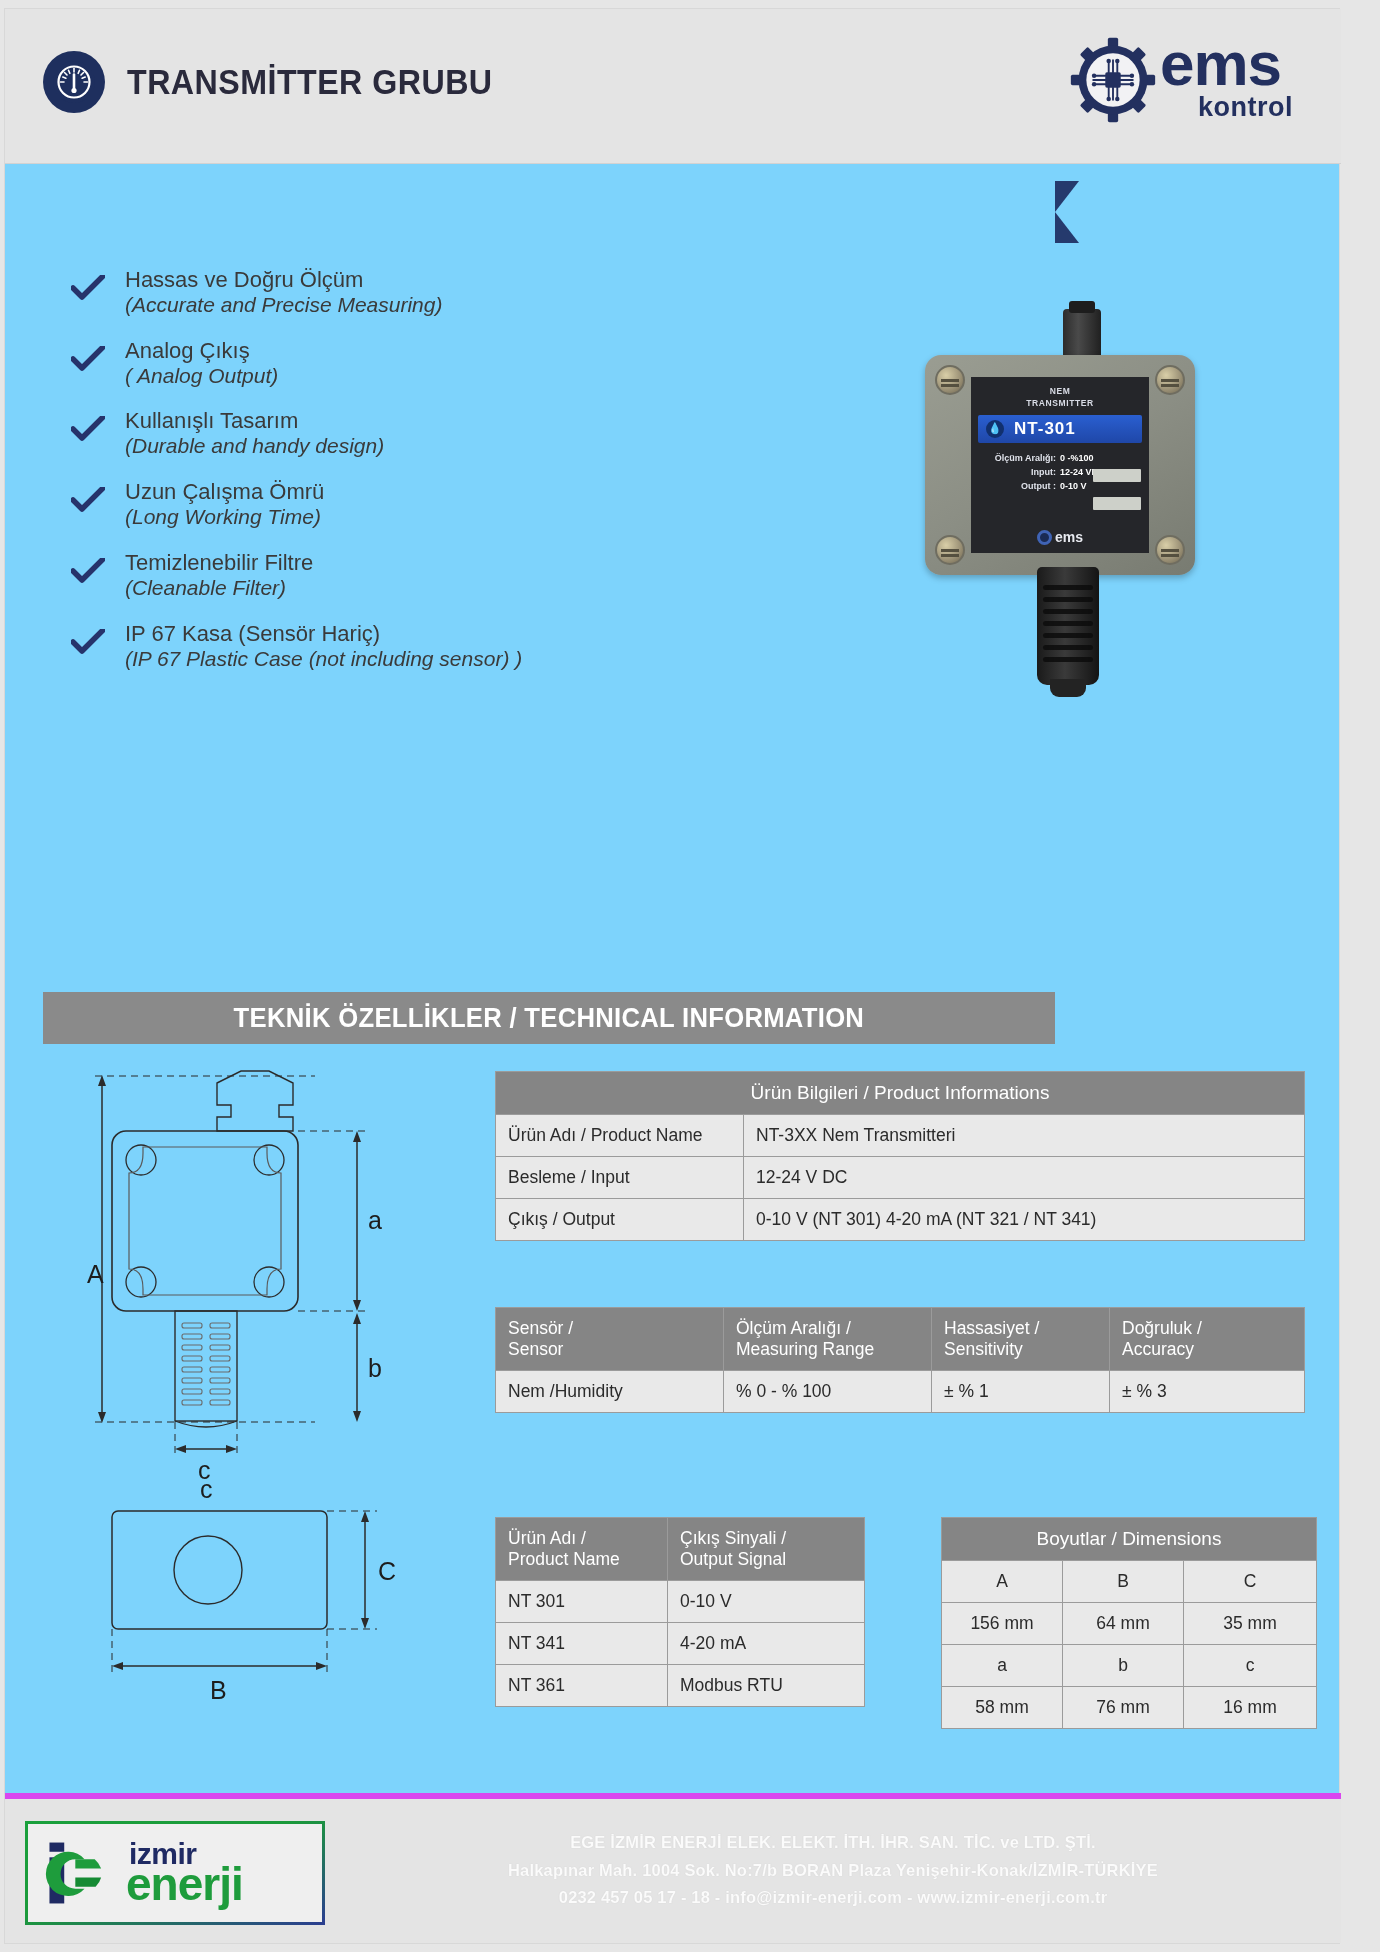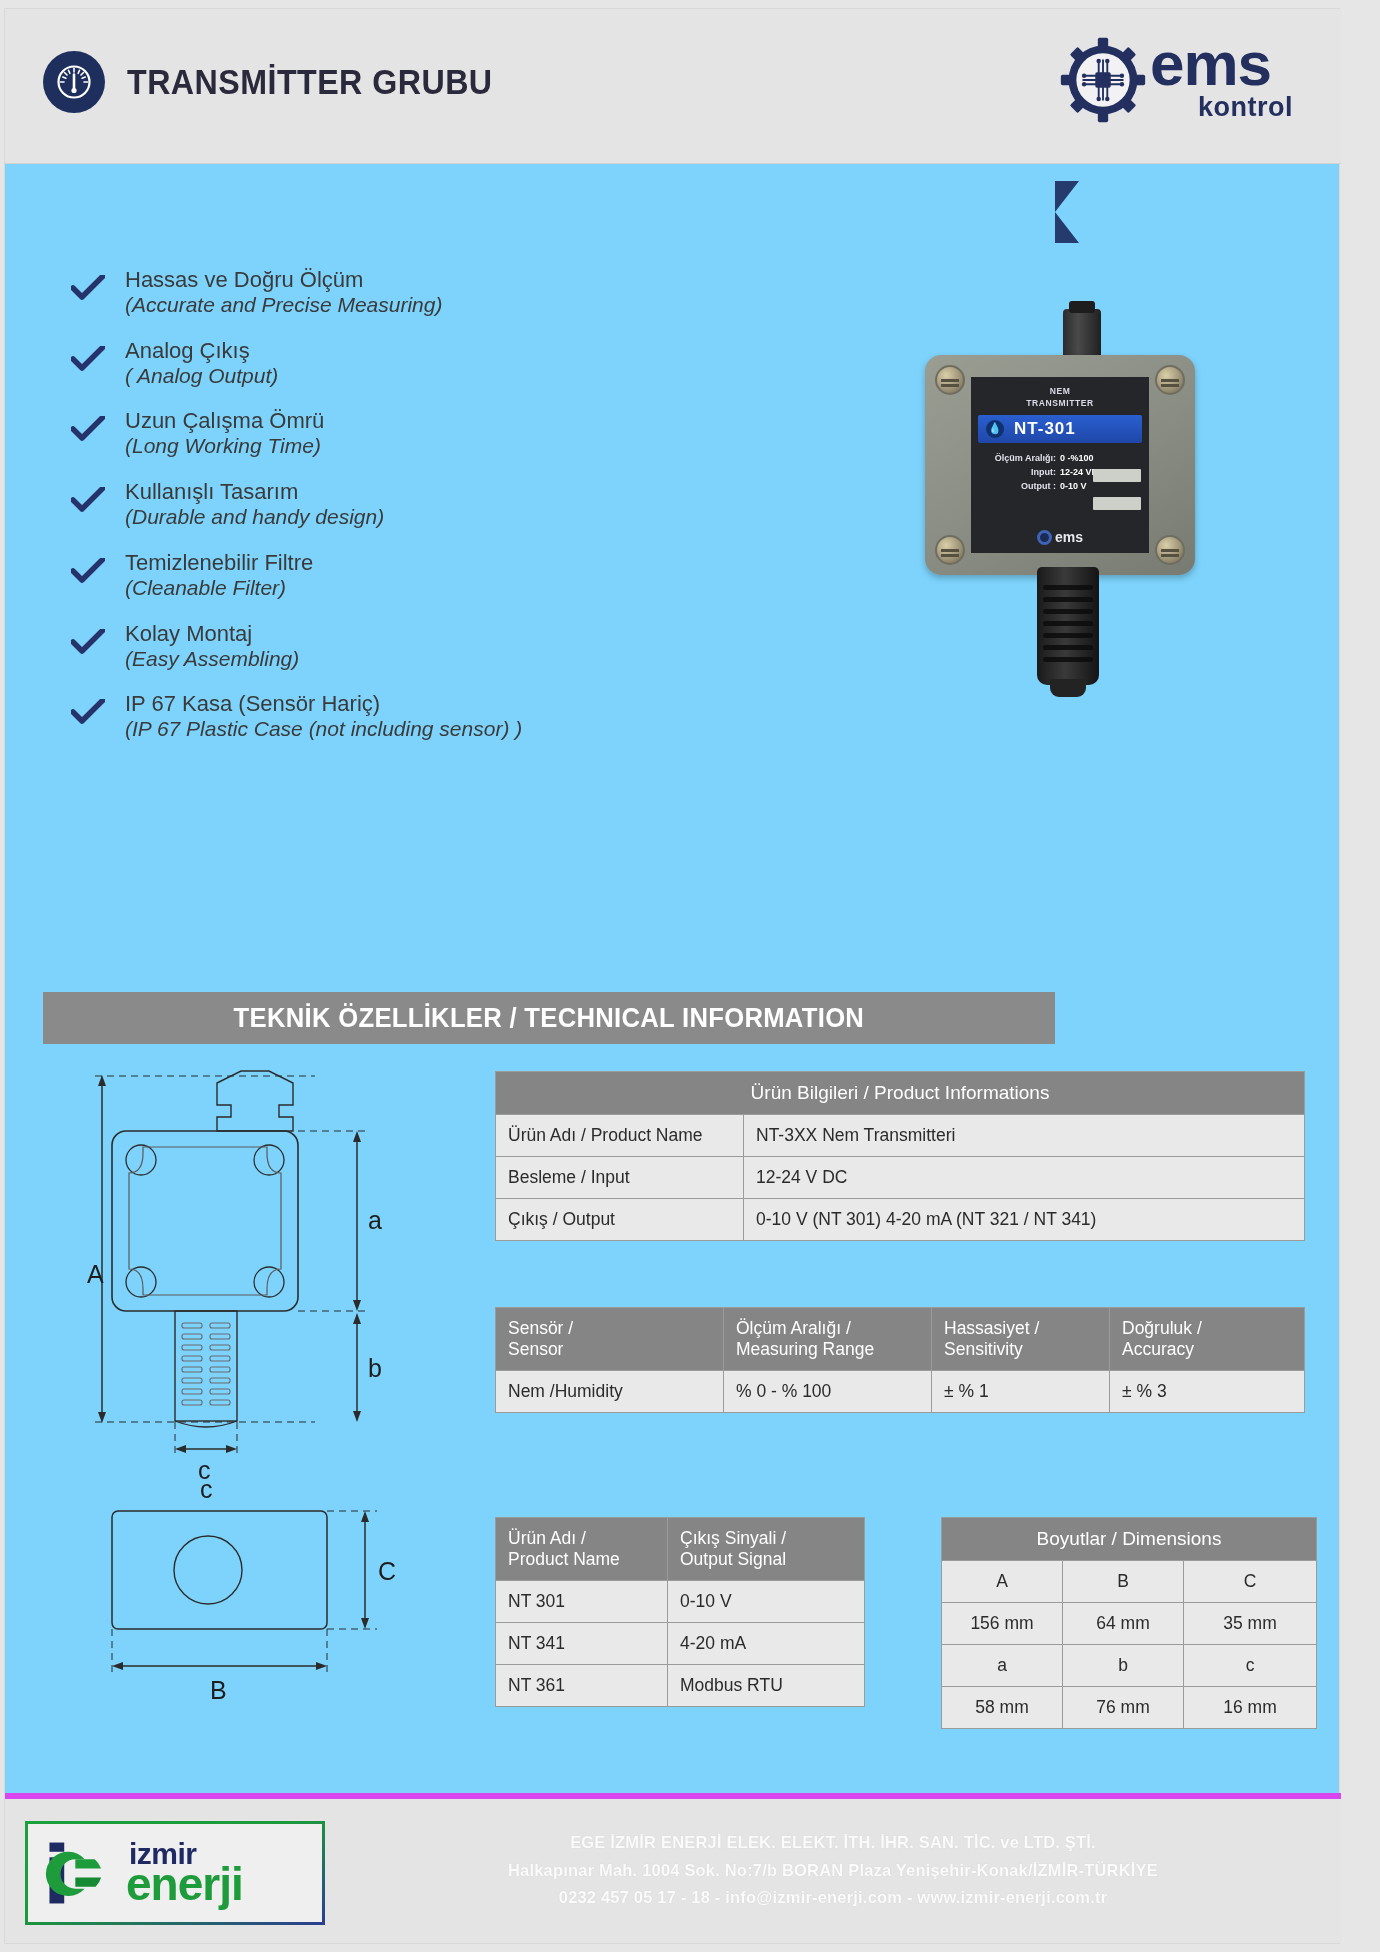--- a/index.html
+++ b/index.html
@@ -64,21 +64,21 @@
     display: flex; align-items: center; gap: 4px;
   }
   .emsgear { width: 86px; height: 86px; flex: none; }
   .emswords { display: flex; flex-direction: column; align-items: flex-start; }
   .emsword-main {
     font-size: 62px; font-weight: bold; color: #23305f;
     line-height: 0.86; letter-spacing: -1px;
   }
   .emsword-sub {
     font-size: 27px; font-weight: bold; color: #23305f;
-    letter-spacing: 0.5px; margin-left: 48px; margin-top: 2px;
+    letter-spacing: 0.5px; margin-left: 38px; margin-top: 2px;
   }
 
   
   .titlebanner {
     position: absolute;
     left: 38px; top: 172px;
     width: 1012px; height: 62px;
     background: #253a6d;
     display: flex; align-items: center; justify-content: center;
   }
@@ -441,60 +441,49 @@
         </div>
       </div>
 
       <div class="feature-row">
         <div class="feature-check">
           <svg width="34" height="26" viewBox="0 0 34 26">
               <path d="M2 13 L11 22 L32 1" stroke="#26336b" stroke-width="5.5" fill="none" stroke-linecap="round" stroke-linejoin="round"></path>
             </svg>
         </div>
         <div class="feature-texts">
-          <div class="feature-tr">Uzun Çalışma Ömrü</div>
-          <div class="feature-en">(Long Working Time)</div>
+          <div class="feature-tr">Kullanışlı Tasarım</div>
+          <div class="feature-en">(Durable and handy design)</div>
         </div>
       </div>
 
       <div class="feature-row">
         <div class="feature-check">
           <svg width="34" height="26" viewBox="0 0 34 26">
               <path d="M2 13 L11 22 L32 1" stroke="#26336b" stroke-width="5.5" fill="none" stroke-linecap="round" stroke-linejoin="round"></path>
             </svg>
         </div>
         <div class="feature-texts">
-          <div class="feature-tr">Kullanışlı Tasarım</div>
-          <div class="feature-en">(Durable and handy design)</div>
+          <div class="feature-tr">Uzun Çalışma Ömrü</div>
+          <div class="feature-en">(Long Working Time)</div>
         </div>
       </div>
 
       <div class="feature-row">
         <div class="feature-check">
           <svg width="34" height="26" viewBox="0 0 34 26">
               <path d="M2 13 L11 22 L32 1" stroke="#26336b" stroke-width="5.5" fill="none" stroke-linecap="round" stroke-linejoin="round"></path>
             </svg>
         </div>
         <div class="feature-texts">
           <div class="feature-tr">Temizlenebilir Filtre</div>
           <div class="feature-en">(Cleanable Filter)</div>
         </div>
       </div>
 
-      <div class="feature-row">
-        <div class="feature-check">
-          <svg width="34" height="26" viewBox="0 0 34 26">
-              <path d="M2 13 L11 22 L32 1" stroke="#26336b" stroke-width="5.5" fill="none" stroke-linecap="round" stroke-linejoin="round"></path>
-            </svg>
-        </div>
-        <div class="feature-texts">
-          <div class="feature-tr">Kolay Montaj</div>
-          <div class="feature-en">(Easy Assembling)</div>
-        </div>
-      </div>
 
       <div class="feature-row">
         <div class="feature-check">
           <svg width="34" height="26" viewBox="0 0 34 26">
               <path d="M2 13 L11 22 L32 1" stroke="#26336b" stroke-width="5.5" fill="none" stroke-linecap="round" stroke-linejoin="round"></path>
             </svg>
         </div>
         <div class="feature-texts">
           <div class="feature-tr">IP 67 Kasa (Sensör Hariç)</div>
           <div class="feature-en">(IP 67 Plastic Case (not including sensor) )</div>

